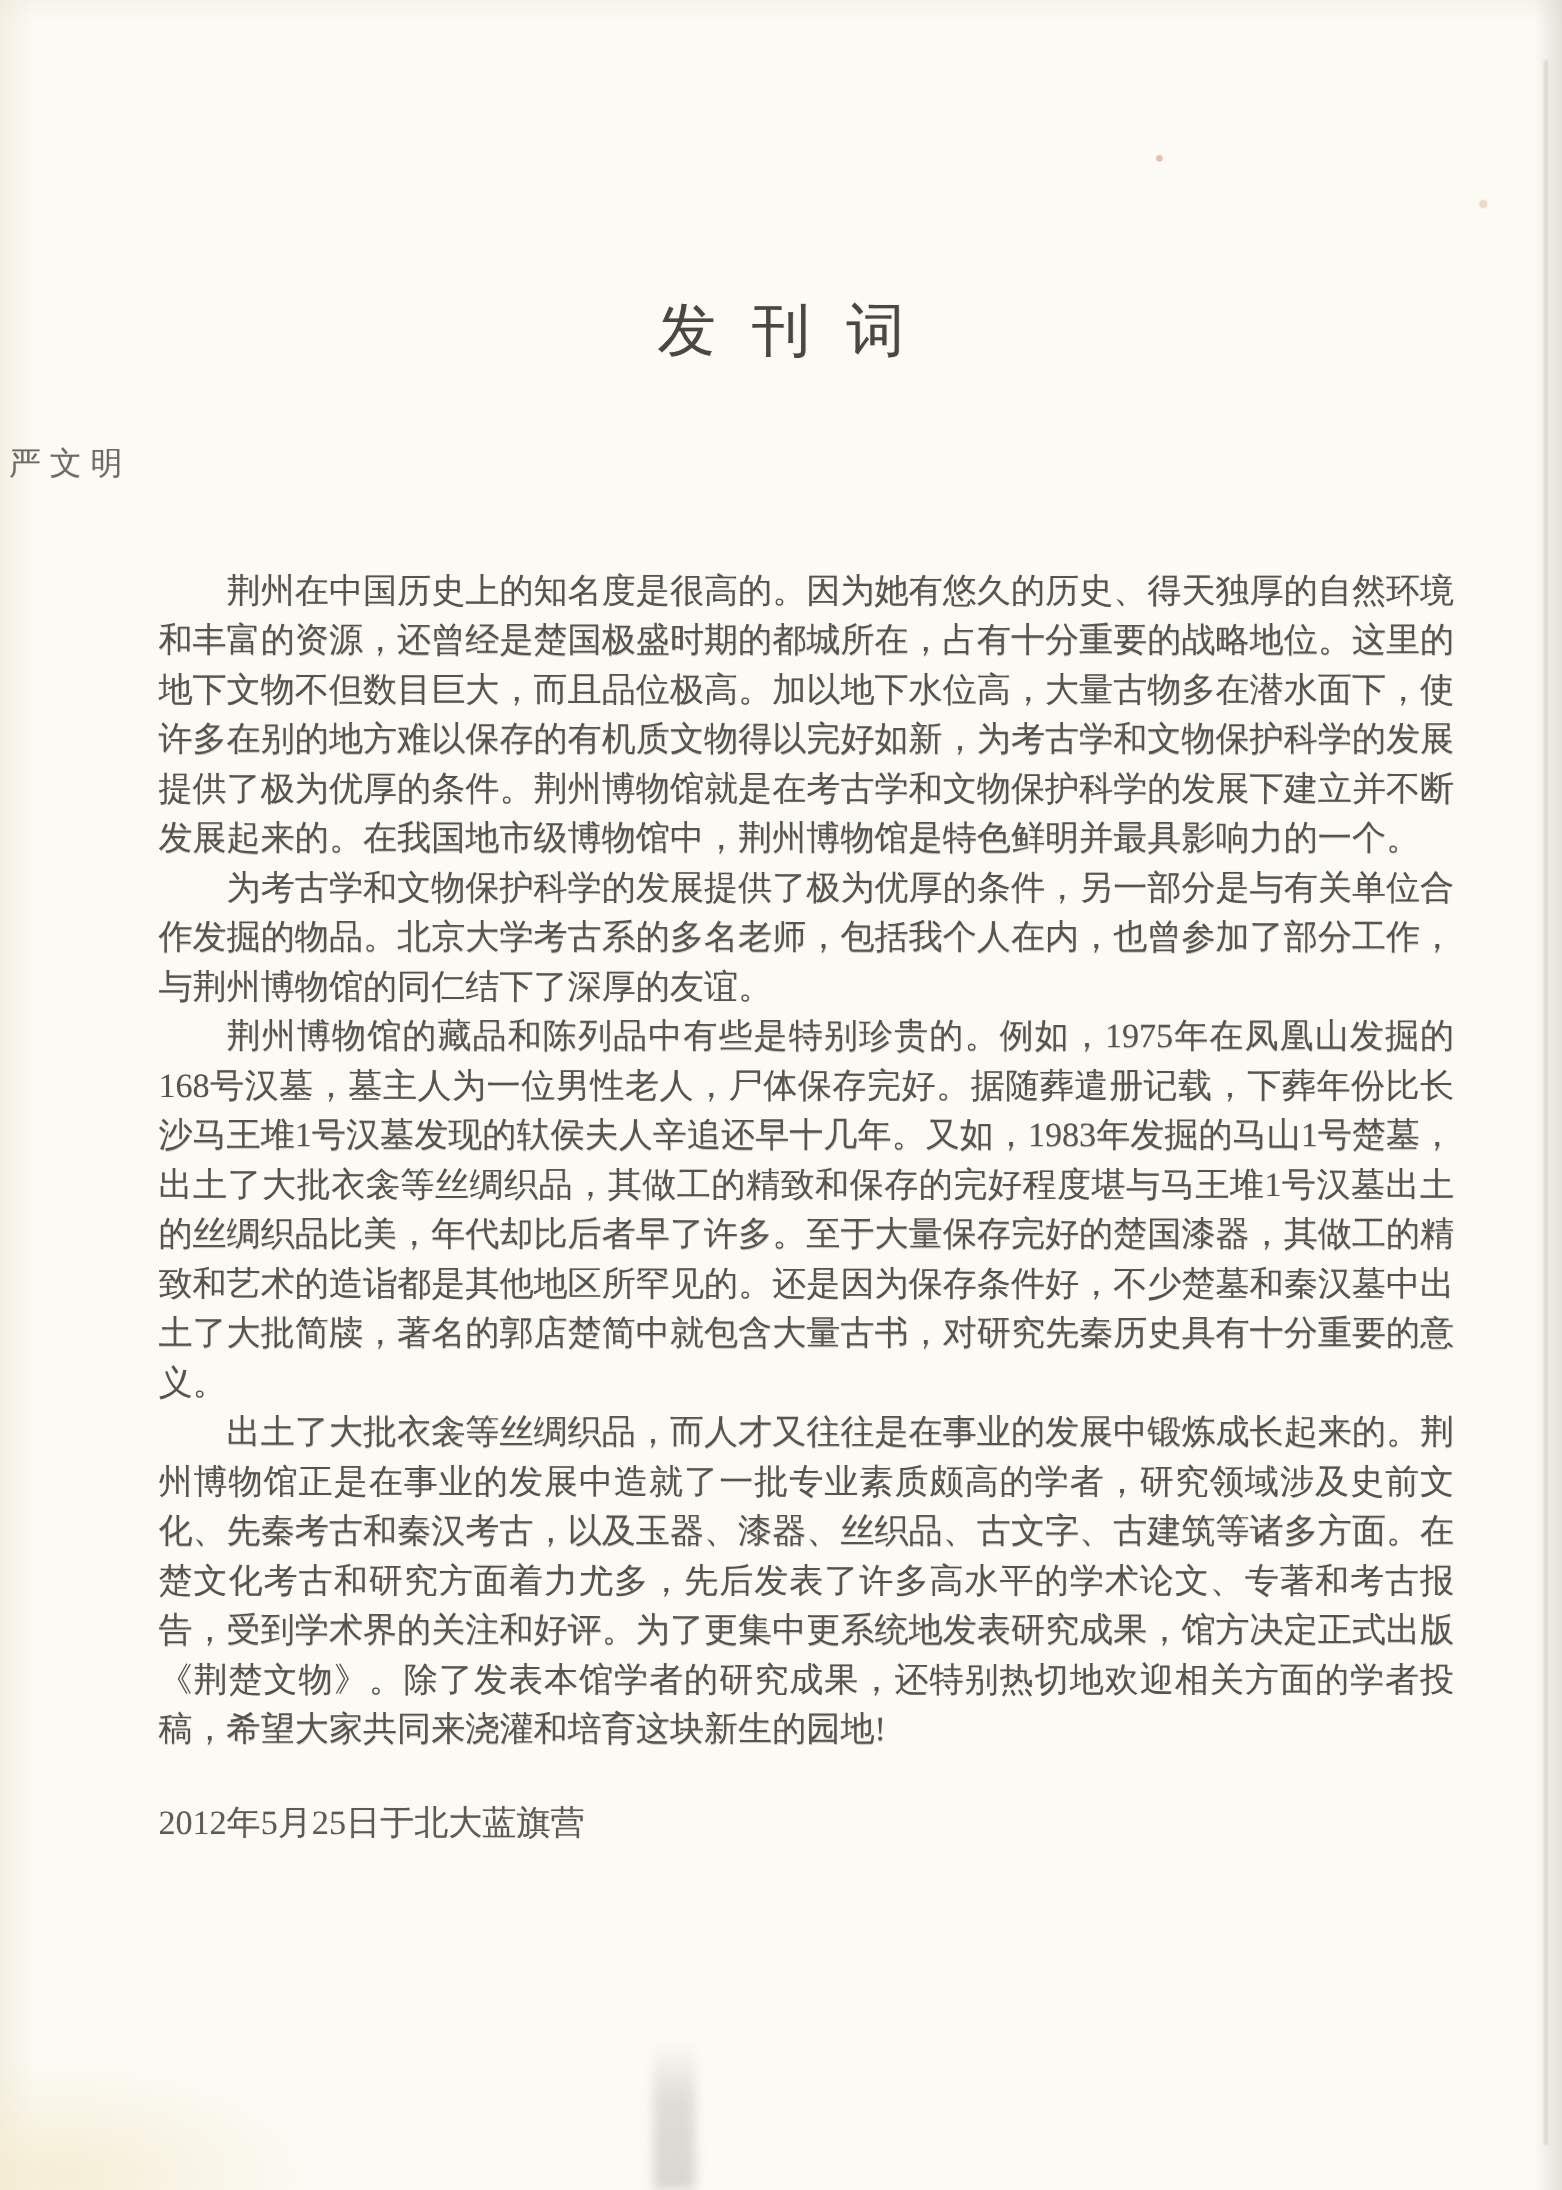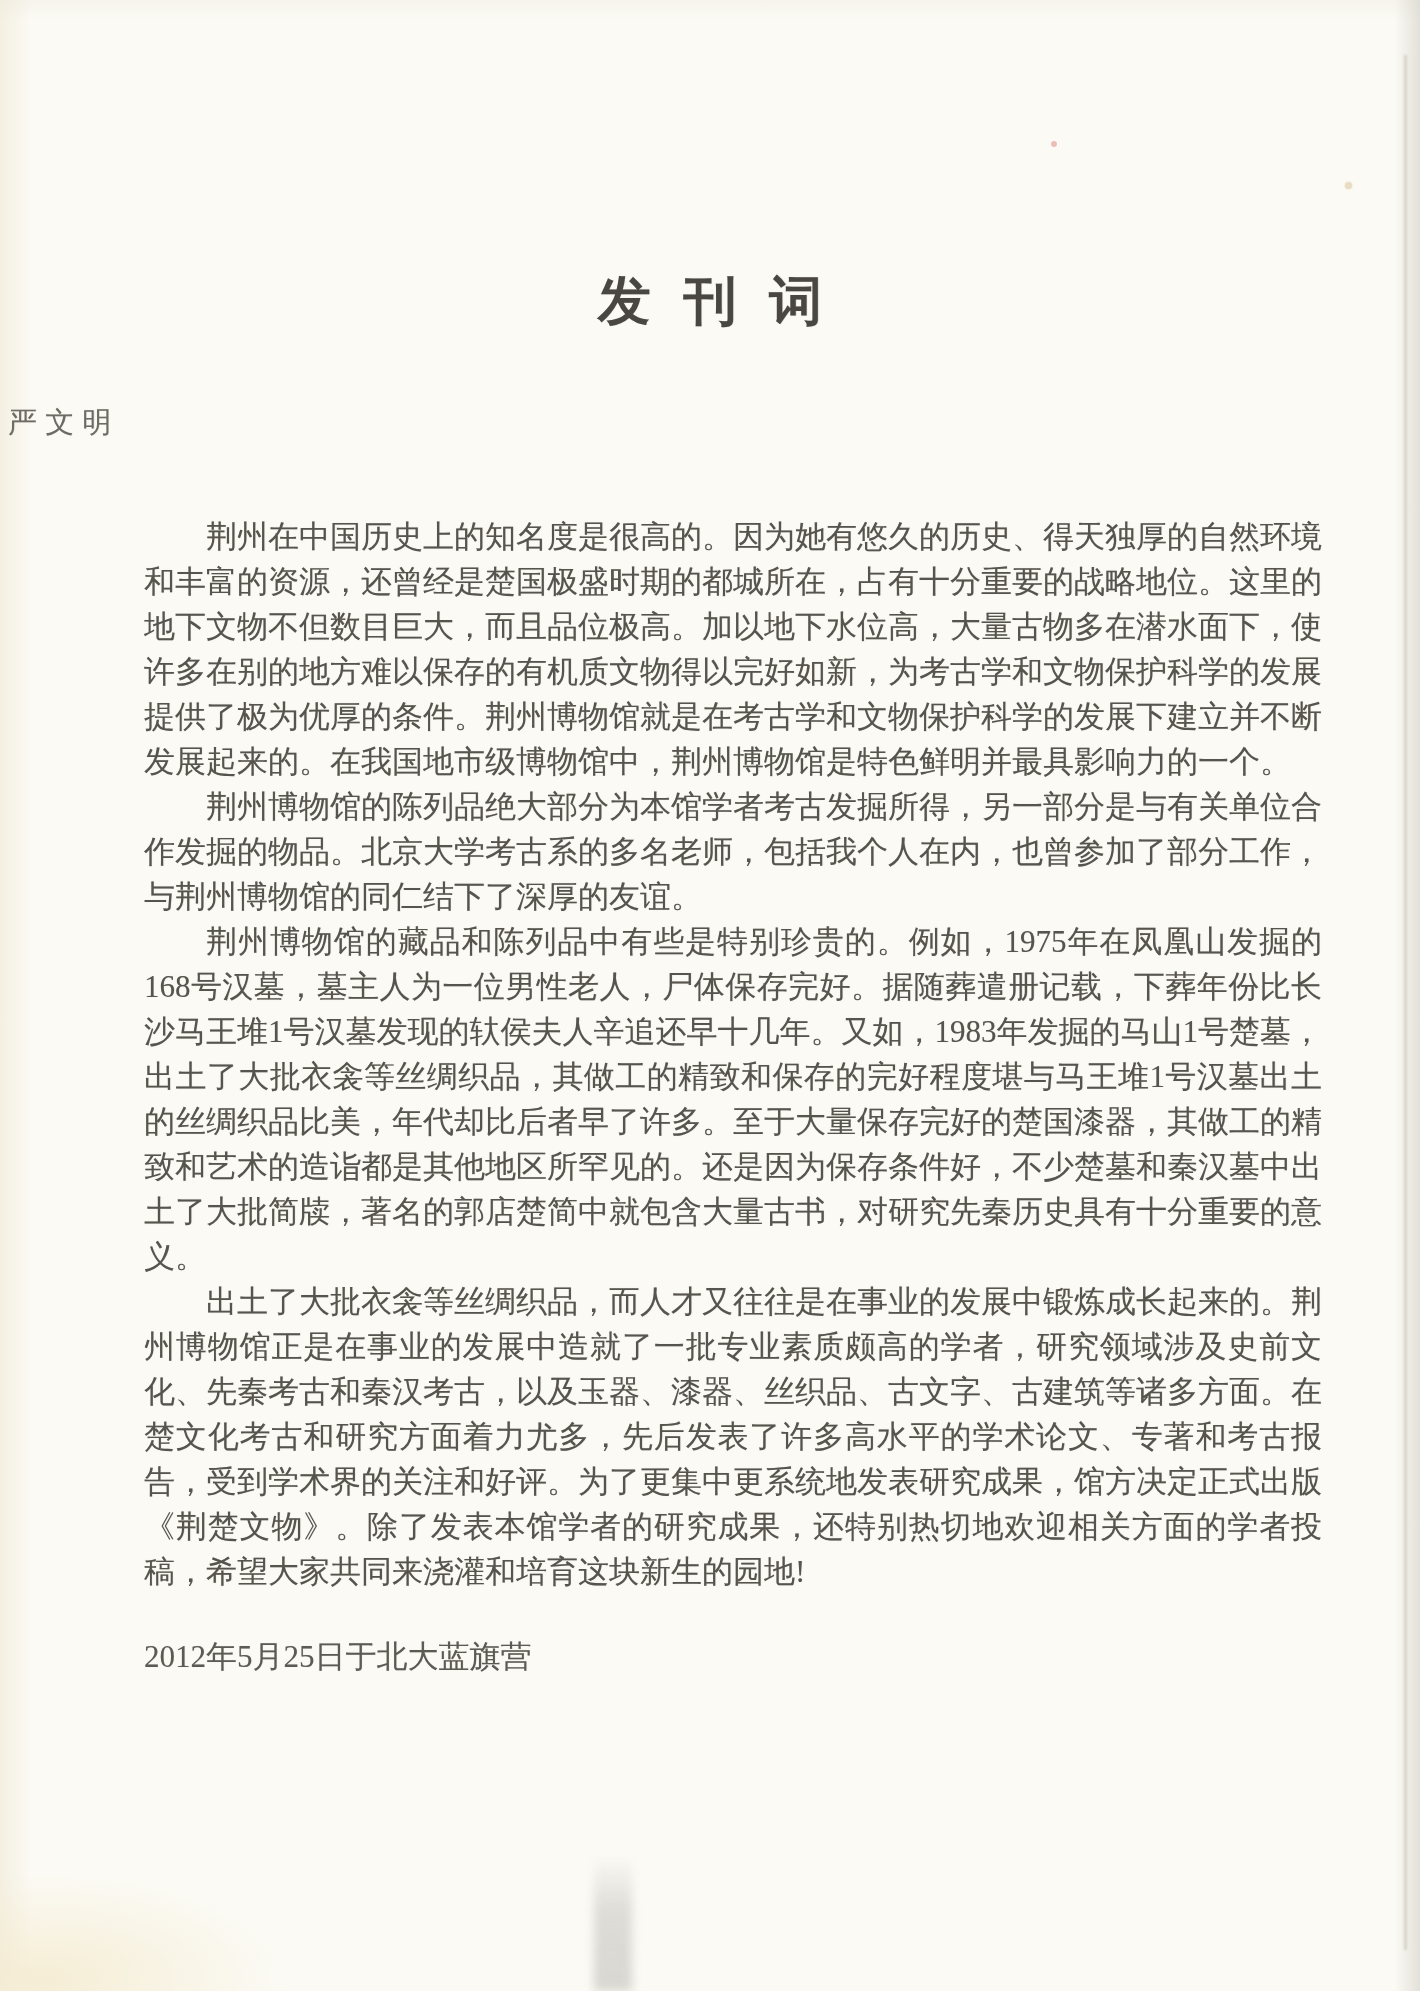--- a/index.html
+++ b/index.html
@@ -19,21 +19,21 @@
       linear-gradient(270deg, rgba(203,199,190,0.5), rgba(203,199,190,0) 1.8%),
       linear-gradient(180deg, rgba(235,231,220,0.35), rgba(235,231,220,0) 1%);
     font-family: "Liberation Serif", "DejaVu Serif", serif;
     color: #55514b;
   }
   .title {
     margin: 0;
     padding-top: 272px;
     text-align: center;
     font-size: 53px;
-    font-weight: 700;
+    font-weight: 400;
     line-height: 1.1;
     letter-spacing: 0.62em;
     text-indent: 0.62em;
     color: #4a4641;
     text-shadow: 0.4px 0.4px 0.8px rgba(74,70,65,0.35);
   }
   .author {
     margin-top: 74px;
     font-size: 29px;
     line-height: 1.3;
@@ -109,21 +109,21 @@
 <body>
 
 <div class="page">
 
   <h1 class="title">发刊词</h1>
 
   <div class="author">严文明</div>
 
   <div class="body-text">
     <p>荆州在中国历史上的知名度是很高的。因为她有悠久的历史、得天独厚的自然环境和丰富的资源，还曾经是楚国极盛时期的都城所在，占有十分重要的战略地位。这里的地下文物不但数目巨大，而且品位极高。加以地下水位高，大量古物多在潜水面下，使许多在别的地方难以保存的有机质文物得以完好如新，为考古学和文物保护科学的发展提供了极为优厚的条件。荆州博物馆就是在考古学和文物保护科学的发展下建立并不断发展起来的。在我国地市级博物馆中，荆州博物馆是特色鲜明并最具影响力的一个。</p>
-    <p>荆州博物馆的陈列品绝大部分为本馆学者考古发掘所得，另一部分是与有关单位合作发掘的物品。北京大学考古系的多名老师，包括我个人在内，也曾参加了部分工作，与荆州博物馆的同仁结下了深厚的友谊。</p>
+    <p>为考古学和文物保护科学的发展提供了极为优厚的条件，另一部分是与有关单位合作发掘的物品。北京大学考古系的多名老师，包括我个人在内，也曾参加了部分工作，与荆州博物馆的同仁结下了深厚的友谊。</p>
     <p>荆州博物馆的藏品和陈列品中有些是特别珍贵的。例如，1975年在凤凰山发掘的168号汉墓，墓主人为一位男性老人，尸体保存完好。据随葬遣册记载，下葬年份比长沙马王堆1号汉墓发现的轪侯夫人辛追还早十几年。又如，1983年发掘的马山1号楚墓，出土了大批衣衾等丝绸织品，其做工的精致和保存的完好程度堪与马王堆1号汉墓出土的丝绸织品比美，年代却比后者早了许多。至于大量保存完好的楚国漆器，其做工的精致和艺术的造诣都是其他地区所罕见的。还是因为保存条件好，不少楚墓和秦汉墓中出土了大批简牍，著名的郭店楚简中就包含大量古书，对研究先秦历史具有十分重要的意义。</p>
     <p>出土了大批衣衾等丝绸织品，而人才又往往是在事业的发展中锻炼成长起来的。荆州博物馆正是在事业的发展中造就了一批专业素质颇高的学者，研究领域涉及史前文化、先秦考古和秦汉考古，以及玉器、漆器、丝织品、古文字、古建筑等诸多方面。在楚文化考古和研究方面着力尤多，先后发表了许多高水平的学术论文、专著和考古报告，受到学术界的关注和好评。为了更集中更系统地发表研究成果，馆方决定正式出版《荆楚文物》。除了发表本馆学者的研究成果，还特别热切地欢迎相关方面的学者投稿，希望大家共同来浇灌和培育这块新生的园地!</p>
   </div>
 
   <div class="dateline">2012年5月25日于北大蓝旗营</div>
 
   <div class="right-edge-line"></div>
   <div class="bottom-streak"></div>
   <div class="speck-pink"></div>
   <div class="speck-beige"></div>

